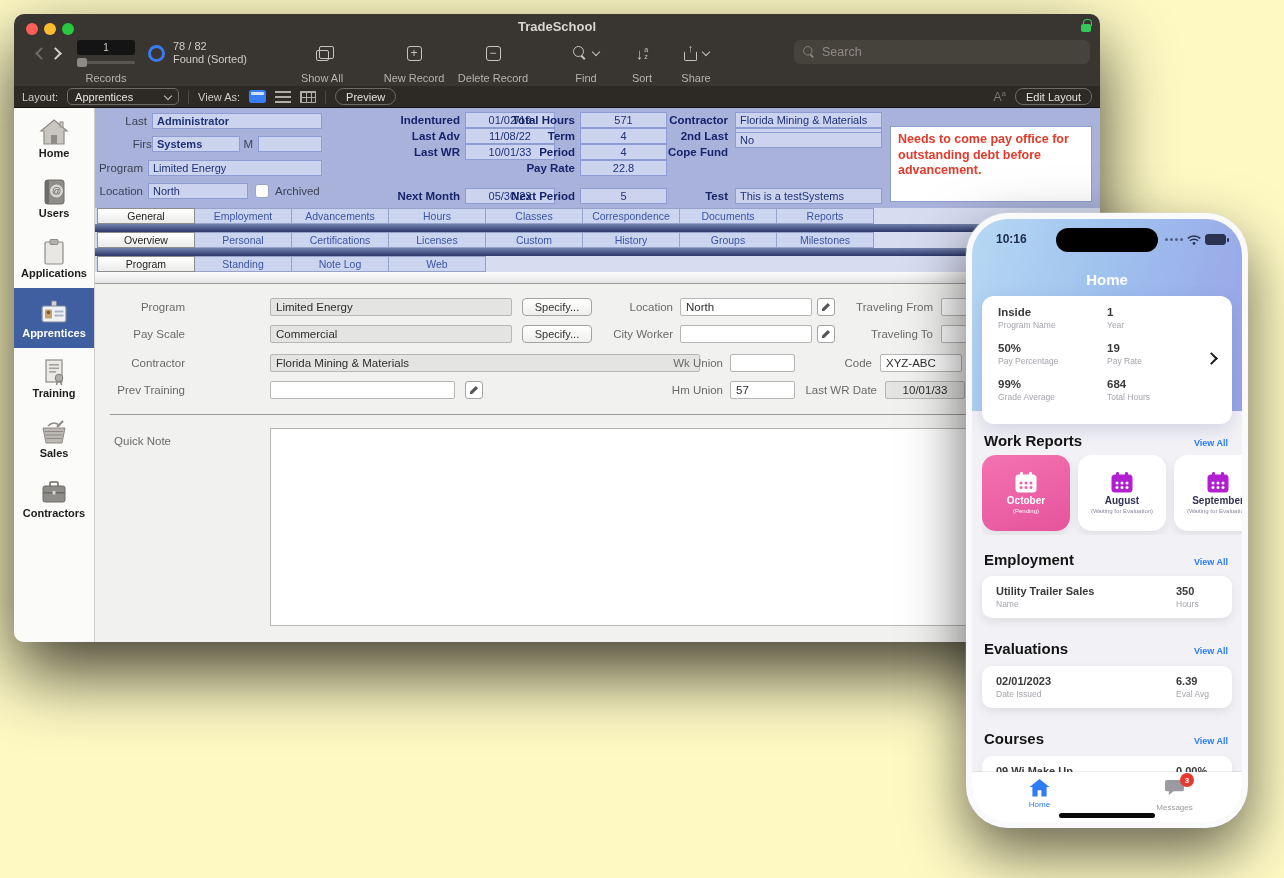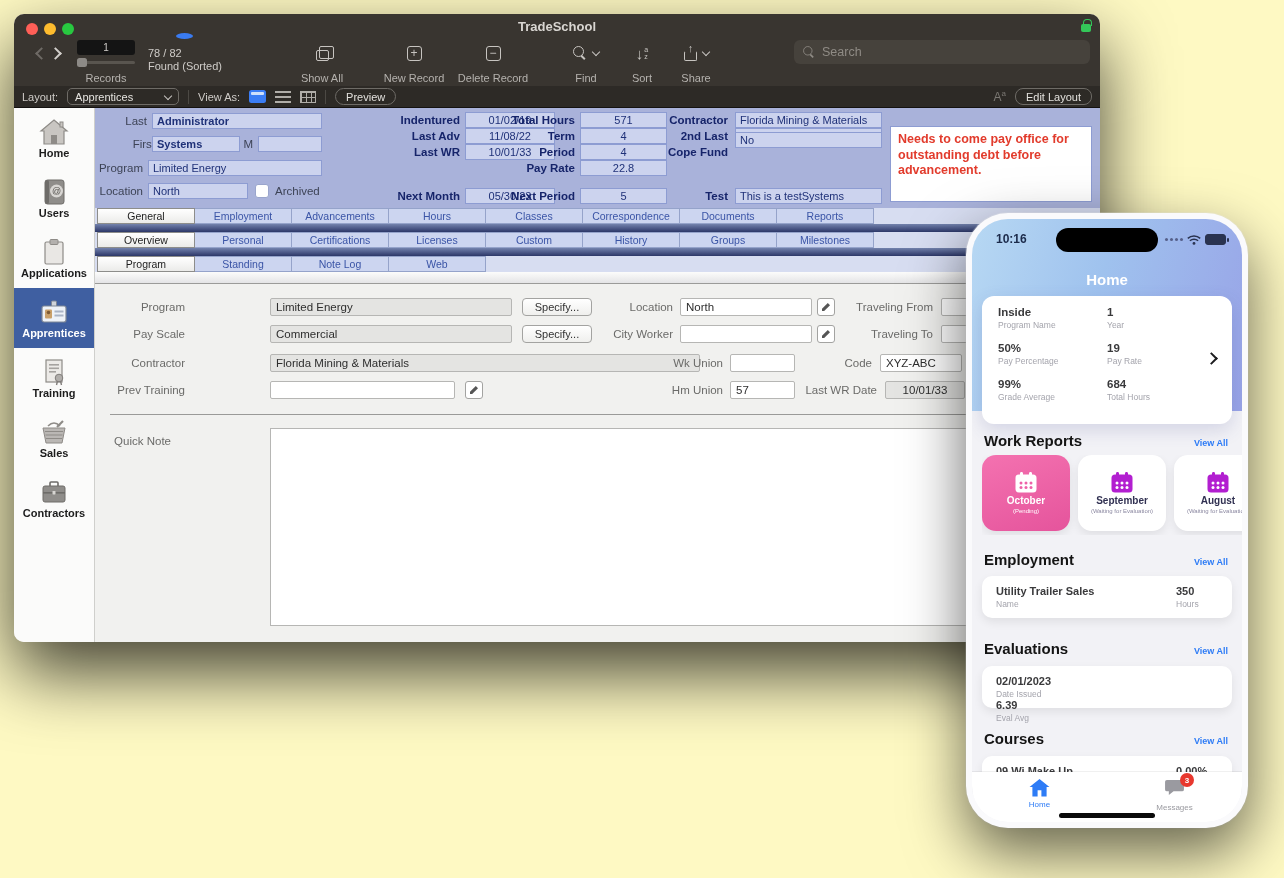--- a/index.html
+++ b/index.html
@@ -204,21 +204,21 @@
         <div style="display:flex;flex-direction:column;align-items:center;">
           <div class="recnum">1</div>
           <div class="sl-track">
               <span class="sl-thumb"></span>
             </div>
         </div>
         <span class="tblabel">Records</span>
       </div>
 
       <div class="tbgroup" style="left:134px;width:120px;align-items:flex-start;">
-        <div class="icz" style="gap:8px;flex-direction:column;">
+        <div class="icz" style="gap:8px;">
           <span class="donut"></span>
           <div class="foundtxt">
             <div>78 / 82</div>
             <div>Found (Sorted)</div>
           </div>
         </div>
         <span class="tblabel"></span>
       </div>
 
       <div class="tbgroup" style="left:272px;width:72px;">
@@ -587,38 +587,38 @@
               <rect x="1.5" y="2.5" width="21" height="18" rx="3.5" fill="#b21fd0"></rect>
               <g fill="#fff">
                 <circle cx="7" cy="11" r="1.5"></circle>
                 <circle cx="12" cy="11" r="1.5"></circle>
                 <circle cx="17" cy="11" r="1.5"></circle>
                 <circle cx="7" cy="15.5" r="1.5"></circle>
                 <circle cx="12" cy="15.5" r="1.5"></circle>
                 <circle cx="17" cy="15.5" r="1.5"></circle>
               </g>
             </svg>
-          <span class="wr-month">September</span>
+          <span class="wr-month">August</span>
           <span class="wr-status">(Waiting for Evaluation)</span>
         </div>
         <div class="wr-card">
           <svg width="24" height="21" viewBox="0 0 24 21">
               <rect x="6" y="0" width="3" height="5" rx="1.4" fill="#b21fd0"></rect>
               <rect x="15" y="0" width="3" height="5" rx="1.4" fill="#b21fd0"></rect>
               <rect x="1.5" y="2.5" width="21" height="18" rx="3.5" fill="#b21fd0"></rect>
               <g fill="#fff">
                 <circle cx="7" cy="11" r="1.5"></circle>
                 <circle cx="12" cy="11" r="1.5"></circle>
                 <circle cx="17" cy="11" r="1.5"></circle>
                 <circle cx="7" cy="15.5" r="1.5"></circle>
                 <circle cx="12" cy="15.5" r="1.5"></circle>
                 <circle cx="17" cy="15.5" r="1.5"></circle>
               </g>
             </svg>
-          <span class="wr-month">August</span>
+          <span class="wr-month">September</span>
           <span class="wr-status">(Waiting for Evaluation)</span>
         </div>
       </div>
 
       <div class="sec-head" style="top:332px;">
         <span class="sec-title">Employment</span>
         <span class="view-all">View All</span>
       </div>
       <div class="list-card" style="top:357px;height:42px;">
         <div>
@@ -628,21 +628,21 @@
         <div class="lc-right">
             <div class="lc-val">350</div>
             <div class="lc-cap">Hours</div>
           </div>
       </div>
 
       <div class="sec-head" style="top:421px;">
         <span class="sec-title">Evaluations</span>
         <span class="view-all">View All</span>
       </div>
-      <div class="list-card" style="top:447px;height:42px;flex-direction:column;">
+      <div class="list-card" style="top:447px;height:42px;">
         <div>
             <div class="lc-val">02/01/2023</div>
             <div class="lc-cap">Date Issued</div>
           </div>
         <div class="lc-right">
             <div class="lc-val">6.39</div>
             <div class="lc-cap">Eval Avg</div>
           </div>
       </div>
 

